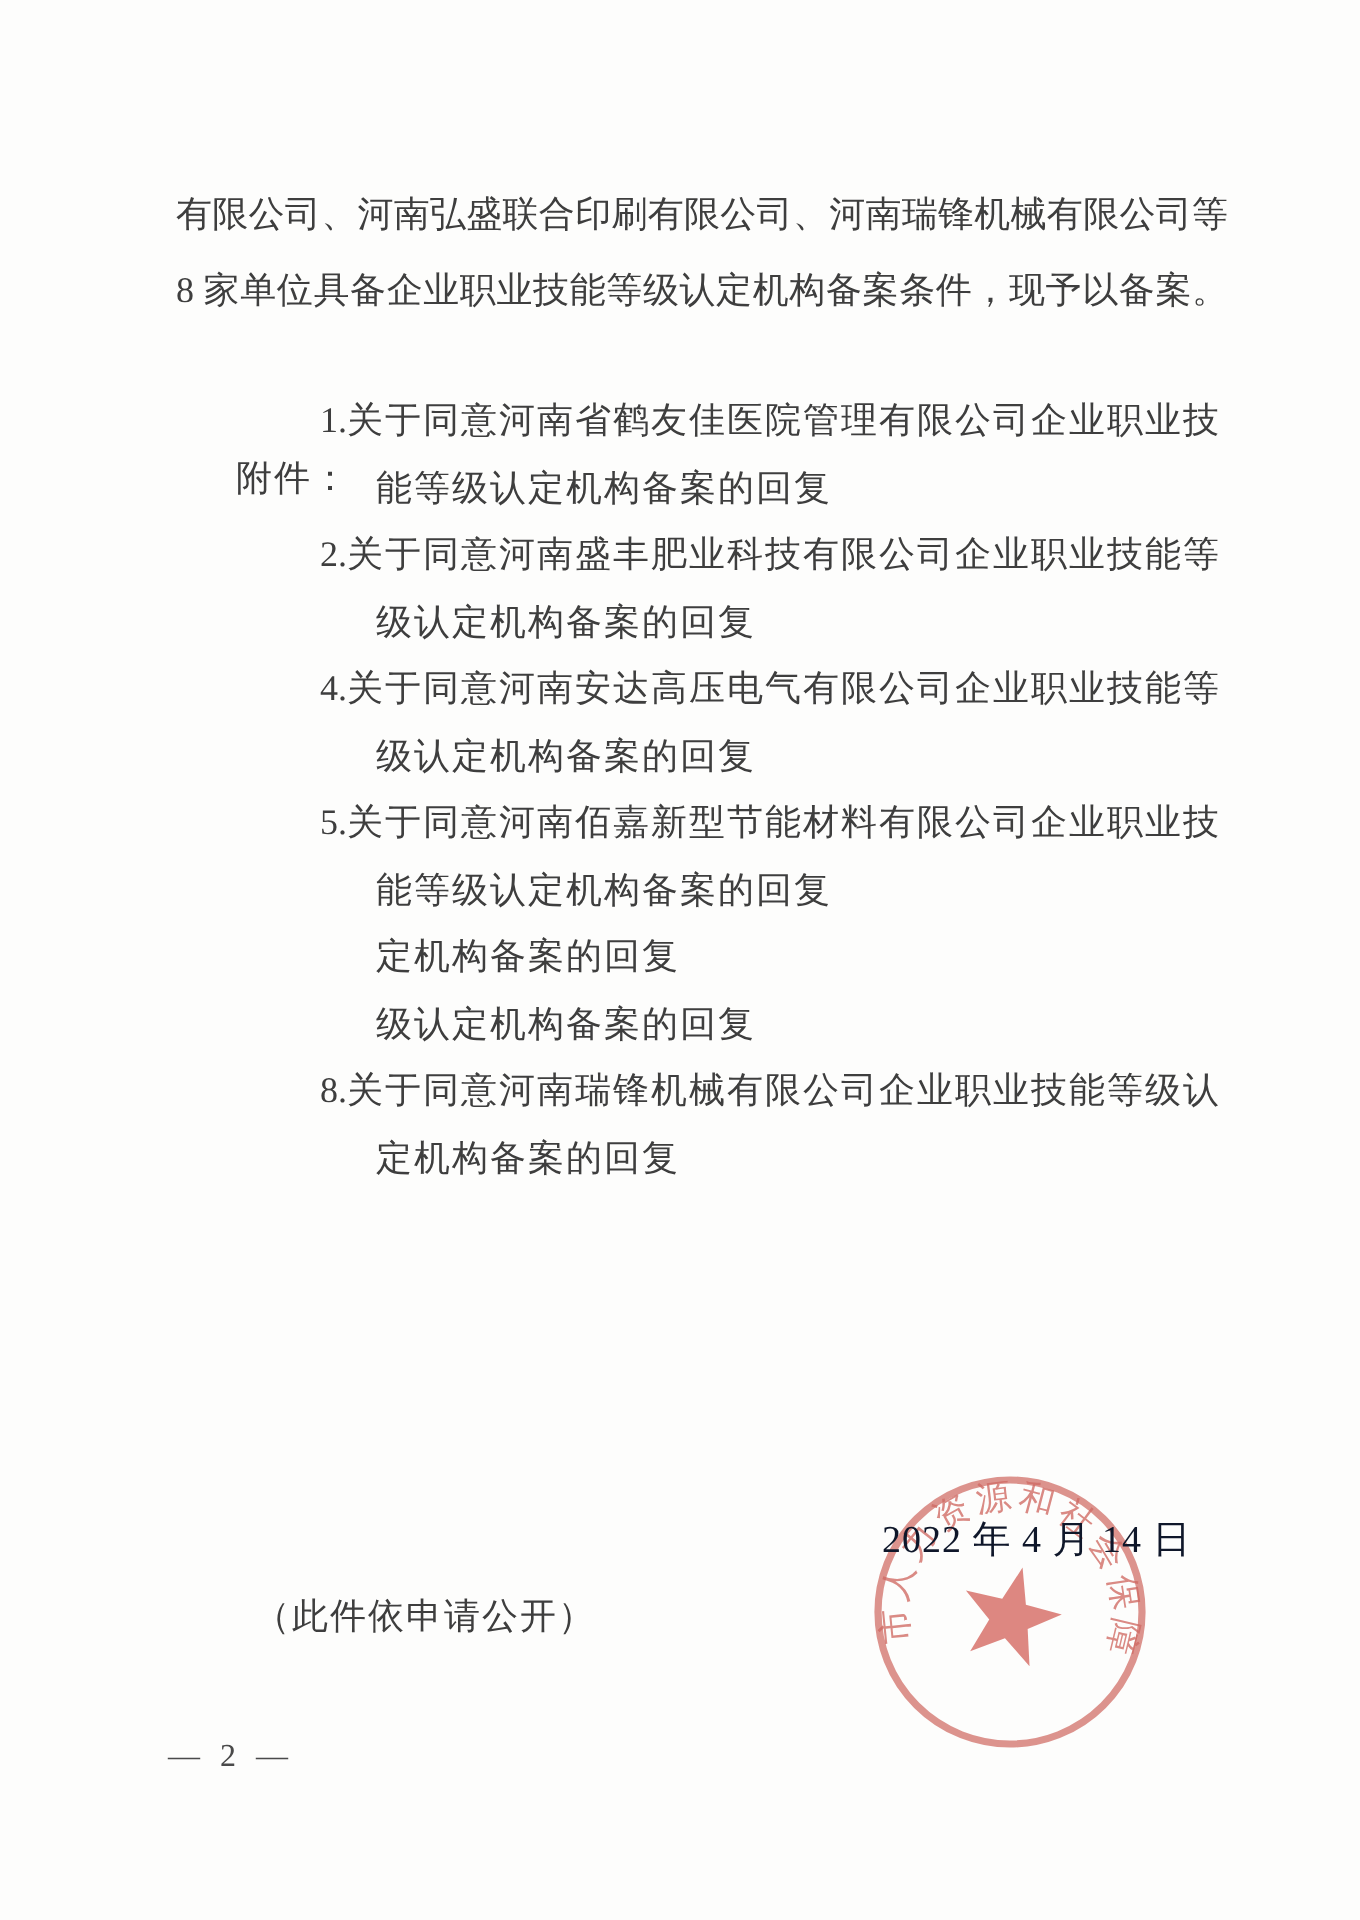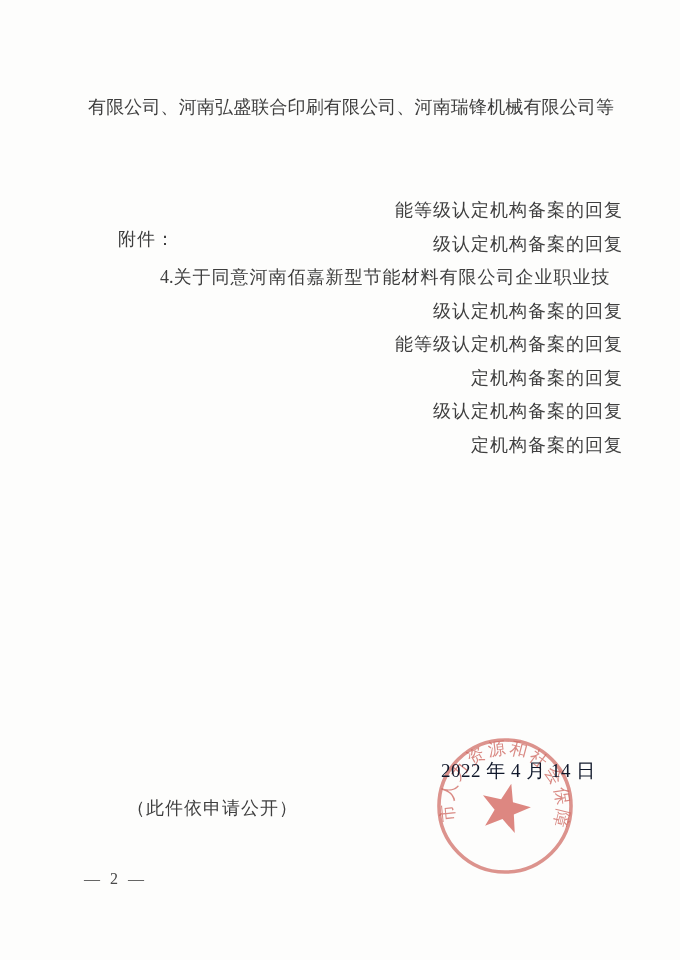--- a/index.html
+++ b/index.html
@@ -35,21 +35,21 @@
     letter-spacing: 1px;
     color: #3e3e3e;
   }
   .att-label {
     position: absolute; left: 0; top: 0;
     letter-spacing: 1px;
     margin-top: 29px;
   }
   .att-items { margin-left: 42px; }
   .att-num { display: inline-block; min-width: 13px; letter-spacing: 0; }
-  .att-line2 { margin-left: 28px; text-align: right; }
+  .att-line2 { margin-left: 28px; }
   
   .date-line {
     position: absolute;
     left: 441px; top: 758px;
     font-size: 19px; line-height: 26px;
     letter-spacing: 0.5px;
     color: #0f172a;
     z-index: 3;
   }
   
@@ -78,53 +78,58 @@
   }
   .seal svg { width: 100%; height: 100%; }
 </style>
 </head>
 <body>
 
 <div class="page">
 
   <div class="para">
     <div class="pline">有限公司、河南弘盛联合印刷有限公司、河南瑞锋机械有限公司等</div>
+    <div class="pline">8 家单位具备企业职业技能等级认定机构备案条件，现予以备案。</div>
   </div>
 
   <div class="attachments">
     <span class="att-label">附件：</span>
     <div class="att-items">
 
       <div class="att-item">
+        <div class="att-line1"><span class="att-num">1.</span><span>关于同意河南省鹤友佳医院管理有限公司企业职业技</span></div>
         <div class="att-line2">能等级认定机构备案的回复</div>
       </div>
 
       <div class="att-item">
+        <div class="att-line1"><span class="att-num">2.</span><span>关于同意河南盛丰肥业科技有限公司企业职业技能等</span></div>
         <div class="att-line2">级认定机构备案的回复</div>
       </div>
 
 
       <div class="att-item">
-        <div class="att-line1"><span class="att-num">4.</span><span>关于同意河南佰嘉新型节能材料有限公司企业职业技</span></div>
+        <div class="att-line1"><span class="att-num">4.</span><span>关于同意河南安达高压电气有限公司企业职业技能等</span></div>
         <div class="att-line2">级认定机构备案的回复</div>
       </div>
 
       <div class="att-item">
+        <div class="att-line1"><span class="att-num">5.</span><span>关于同意河南佰嘉新型节能材料有限公司企业职业技</span></div>
         <div class="att-line2">能等级认定机构备案的回复</div>
       </div>
 
       <div class="att-item">
         <div class="att-line2">定机构备案的回复</div>
       </div>
 
       <div class="att-item">
         <div class="att-line2">级认定机构备案的回复</div>
       </div>
 
       <div class="att-item">
+        <div class="att-line1"><span class="att-num">8.</span><span>关于同意河南瑞锋机械有限公司企业职业技能等级认</span></div>
         <div class="att-line2">定机构备案的回复</div>
       </div>
 
     </div>
   </div>
 
   <div class="seal">
     <svg viewBox="0 0 164 164" xmlns="http://www.w3.org/2000/svg">
       <defs>
         <path id="sealArc" d="M 33.1 99.8 A 52 52 0 1 1 130.9 99.8" fill="none"></path>

